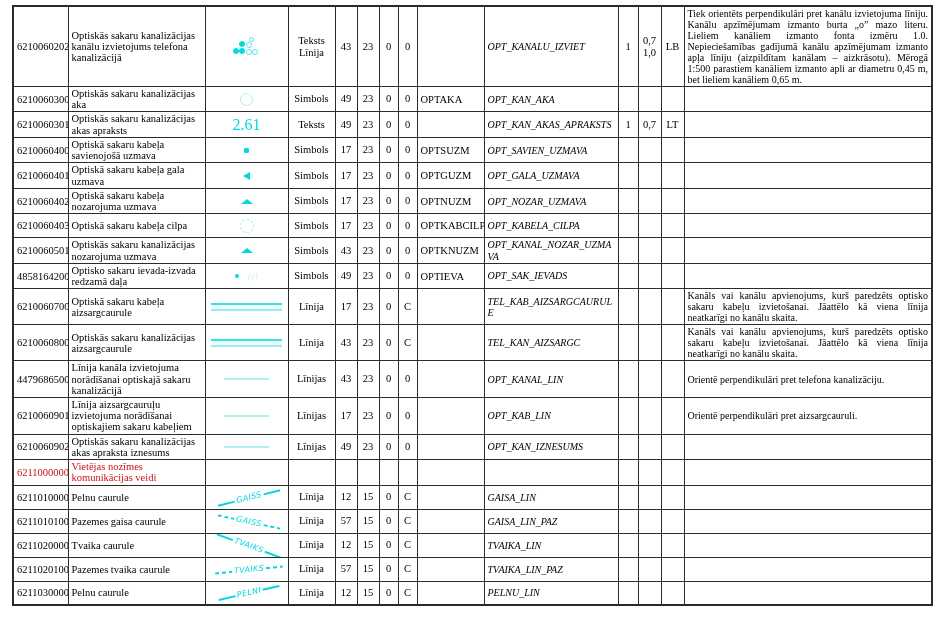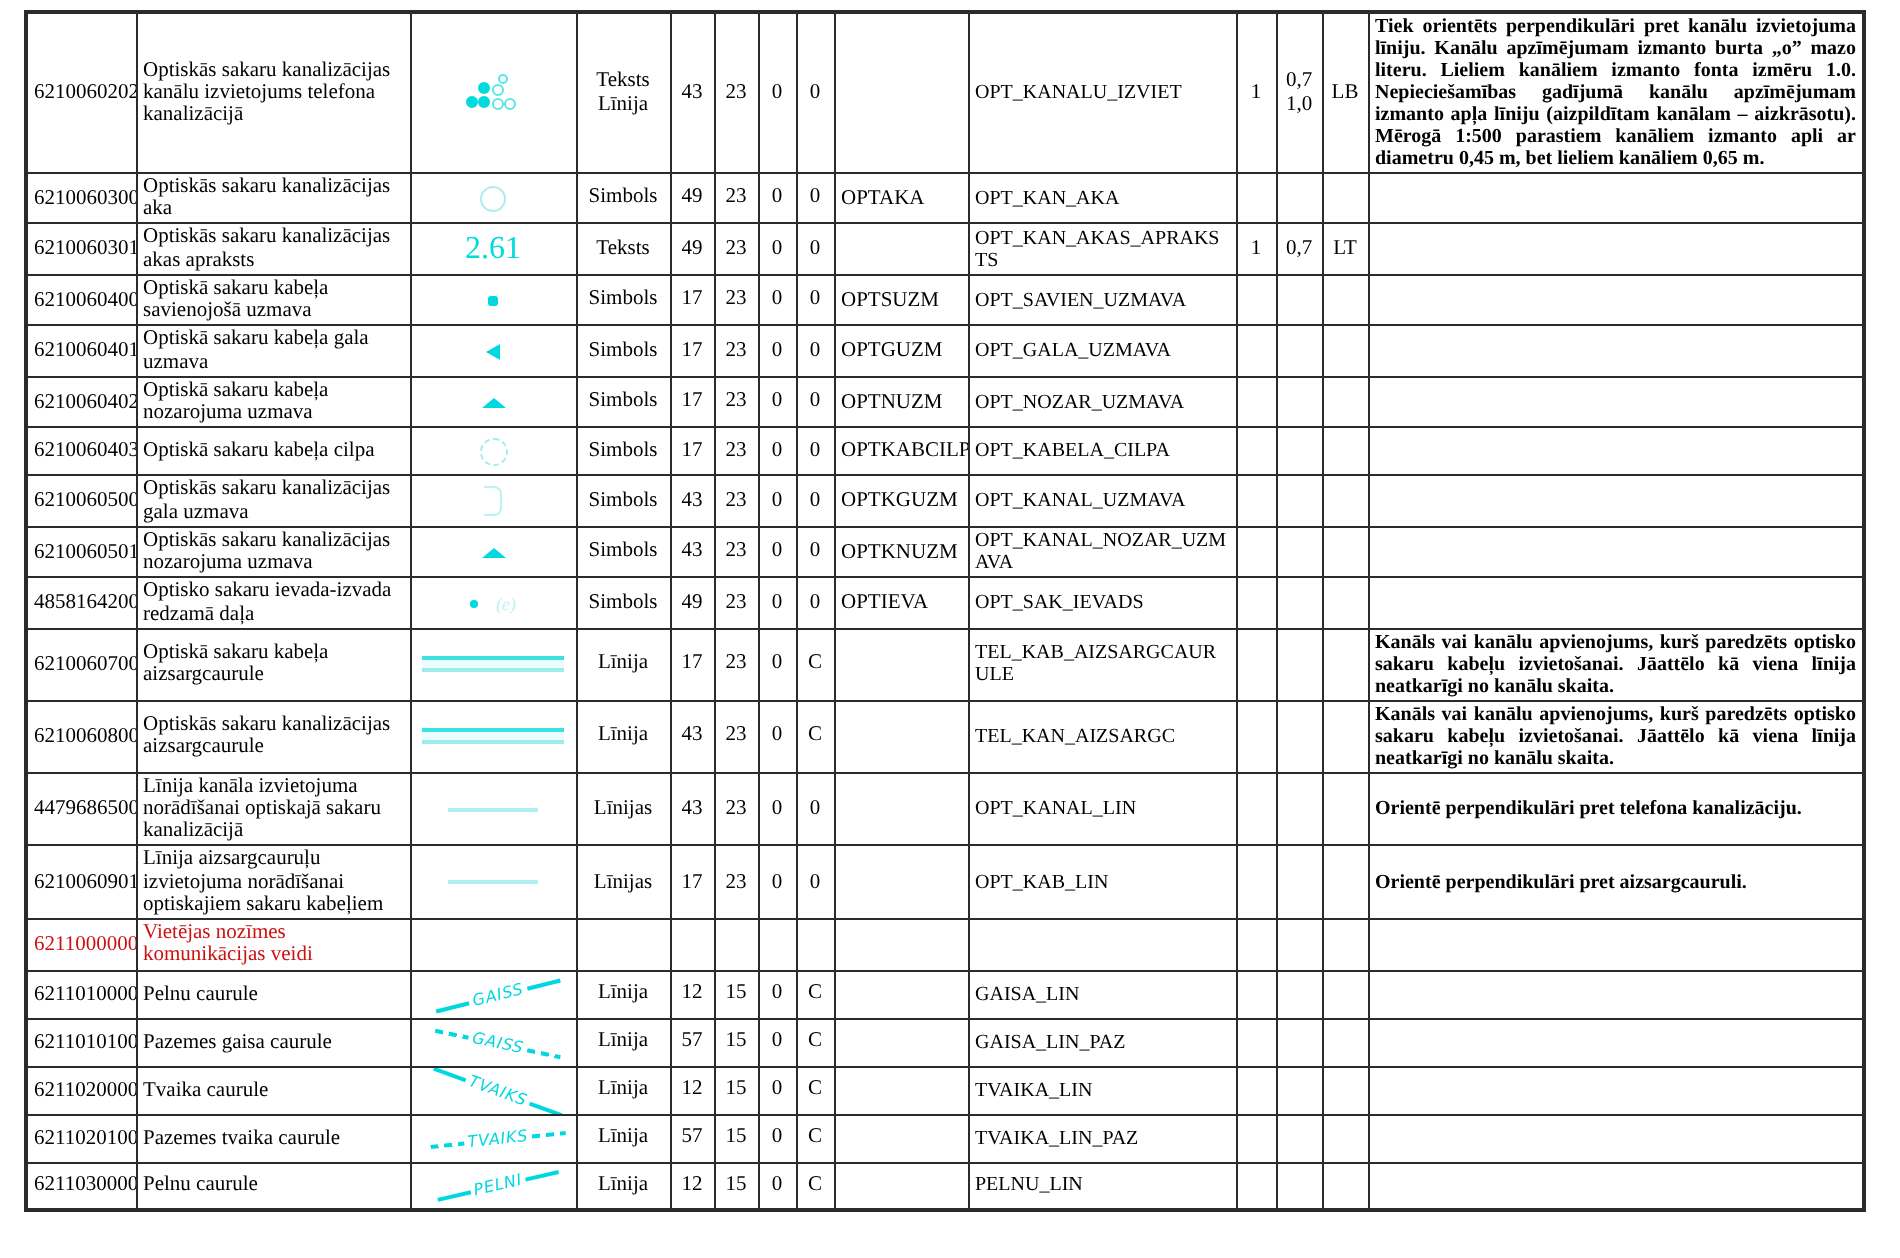--- a/index.html
+++ b/index.html
@@ -8,22 +8,22 @@
   table.spec{position:absolute;left:12px;top:5px;width:919px;border-collapse:collapse;table-layout:fixed;}
   table.spec td{border:1px solid #2b2b2b;padding:1px 3px;vertical-align:middle;overflow:hidden;}
   table.spec{border:2px solid #2b2b2b;}
   tr.r{height:24px;}
   .c-code{font-size:10.5px;}
   .c-desc{font-size:10.5px;line-height:1.07;}
   .c-sym{text-align:center;}
   .c-type{font-size:10.5px;text-align:center;white-space:pre-line;line-height:1.1;font-family:Liberation Serif, serif;}
   .c-num{font-size:10.5px;text-align:center;white-space:pre-line;line-height:1.1;}
   .c-short{font-size:10.5px;}
-  .c-name{font-size:10px;line-height:1.12;word-break:break-all;}
-  .c-notes{font-size:10px;line-height:1.1;text-align:justify;padding:1px 2px;font-weight:bold;}
+  .c-name{font-size:10px;line-height:1.12;word-break:break-all;font-style:italic;}
+  .c-notes{font-size:10px;line-height:1.1;text-align:justify;padding:1px 2px;}
   tr.red .c-code, tr.red .c-desc{color:#cc1111;}
 
   
   .sym-none{height:1px;}
   .sym-dots{position:relative;width:27px;height:15px;margin:0 auto;}
   .sym-dots i{position:absolute;width:6px;height:6px;border-radius:50%;border:1px solid #5ae6e6;box-sizing:border-box;background:transparent;}
   .sym-dots i.f{background:#00dcdc;border-color:#00dcdc;}
   .sym-dots .d1{left:6px;top:2px}.sym-dots .d2{left:0px;top:9px}.sym-dots .d3{left:6px;top:9px}
   .sym-dots .d4{left:13px;top:3px}.sym-dots .d5{left:13px;top:10px}.sym-dots .d6{left:19px;top:10px}
   .sym-dots .d7{left:16px;top:-2px;width:5px;height:5px}
@@ -196,38 +196,20 @@
     <td class="c-num k3">0</td>
     <td class="c-num k4">0</td>
     <td class="c-short">OPTKABCILP</td>
     <td class="c-name">OPT_KABELA_CILPA</td>
     <td class="c-num k5"></td>
     <td class="c-num k6"></td>
     <td class="c-num k7"></td>
     <td class="c-notes"></td>
   </tr>
         <tr class="r">
-    <td class="c-code">6210060500</td>
-    <td class="c-desc">Optiskās sakaru kanalizācijas gala uzmava</td>
-    <td class="c-sym">
-            <div class="sym-bracket"></div>
-          </td>
-    <td class="c-type">Simbols</td>
-    <td class="c-num k1">43</td>
-    <td class="c-num k2">23</td>
-    <td class="c-num k3">0</td>
-    <td class="c-num k4">0</td>
-    <td class="c-short">OPTKGUZM</td>
-    <td class="c-name">OPT_KANAL_UZMAVA</td>
-    <td class="c-num k5"></td>
-    <td class="c-num k6"></td>
-    <td class="c-num k7"></td>
-    <td class="c-notes"></td>
-  </tr>
-        <tr class="r">
     <td class="c-code">6210060501</td>
     <td class="c-desc">Optiskās sakaru kanalizācijas nozarojuma uzmava</td>
     <td class="c-sym">
             <div class="sym-tri-up"></div>
           </td>
     <td class="c-type">Simbols</td>
     <td class="c-num k1">43</td>
     <td class="c-num k2">23</td>
     <td class="c-num k3">0</td>
     <td class="c-num k4">0</td>
@@ -323,20 +305,38 @@
     <td class="c-num k1">17</td>
     <td class="c-num k2">23</td>
     <td class="c-num k3">0</td>
     <td class="c-num k4">0</td>
     <td class="c-short"></td>
     <td class="c-name">OPT_KAB_LIN</td>
     <td class="c-num k5"></td>
     <td class="c-num k6"></td>
     <td class="c-num k7"></td>
     <td class="c-notes">Orientē perpendikulāri pret aizsargcauruli.</td>
+  </tr>
+        <tr class="r">
+    <td class="c-code">6210060902</td>
+    <td class="c-desc">Optiskās sakaru kanalizācijas akas apraksta iznesums</td>
+    <td class="c-sym">
+            <div class="sym-line"></div>
+          </td>
+    <td class="c-type">Līnijas</td>
+    <td class="c-num k1">49</td>
+    <td class="c-num k2">23</td>
+    <td class="c-num k3">0</td>
+    <td class="c-num k4">0</td>
+    <td class="c-short"></td>
+    <td class="c-name">OPT_KAN_IZNESUMS</td>
+    <td class="c-num k5"></td>
+    <td class="c-num k6"></td>
+    <td class="c-num k7"></td>
+    <td class="c-notes"></td>
   </tr>
         <tr class="r red">
     <td class="c-code">6211000000</td>
     <td class="c-desc">Vietējas nozīmes komunikācijas veidi</td>
     <td class="c-sym">
             <div class="sym-none"></div>
           </td>
     <td class="c-type"></td>
     <td class="c-num k1"></td>
     <td class="c-num k2"></td>

